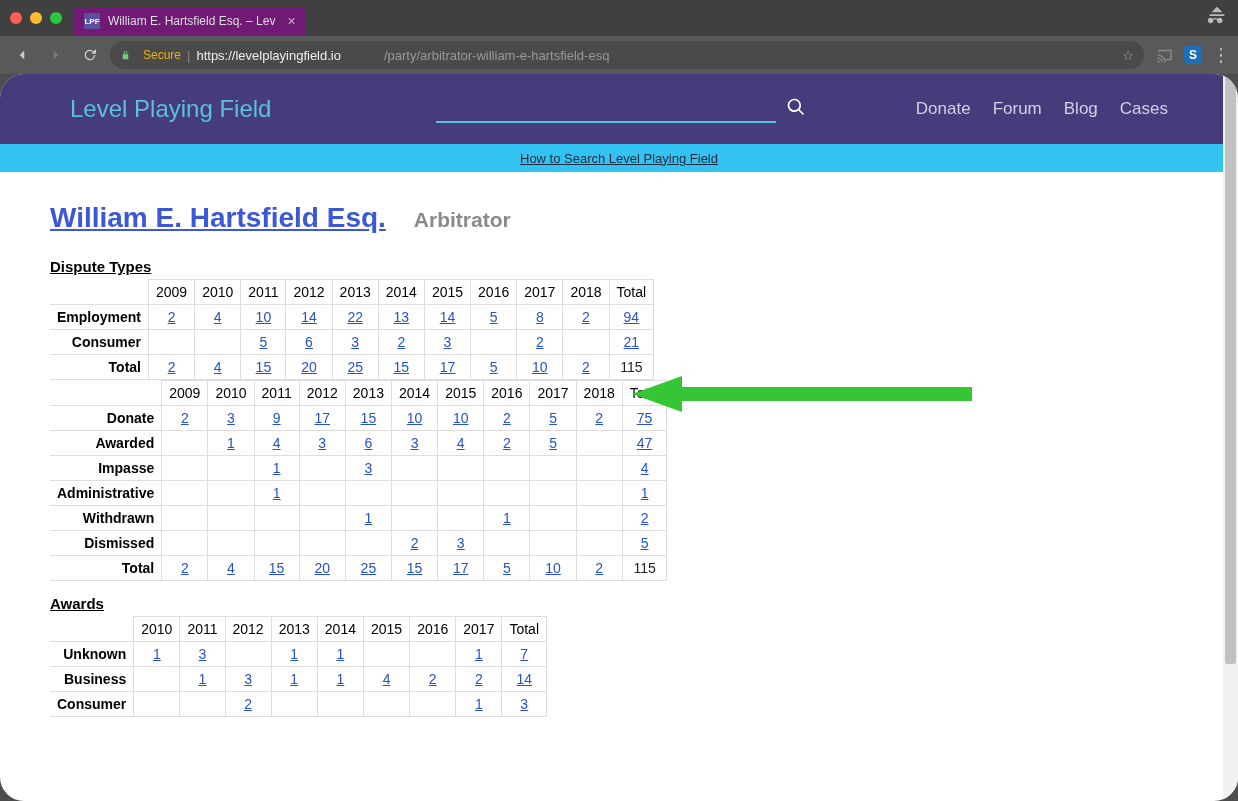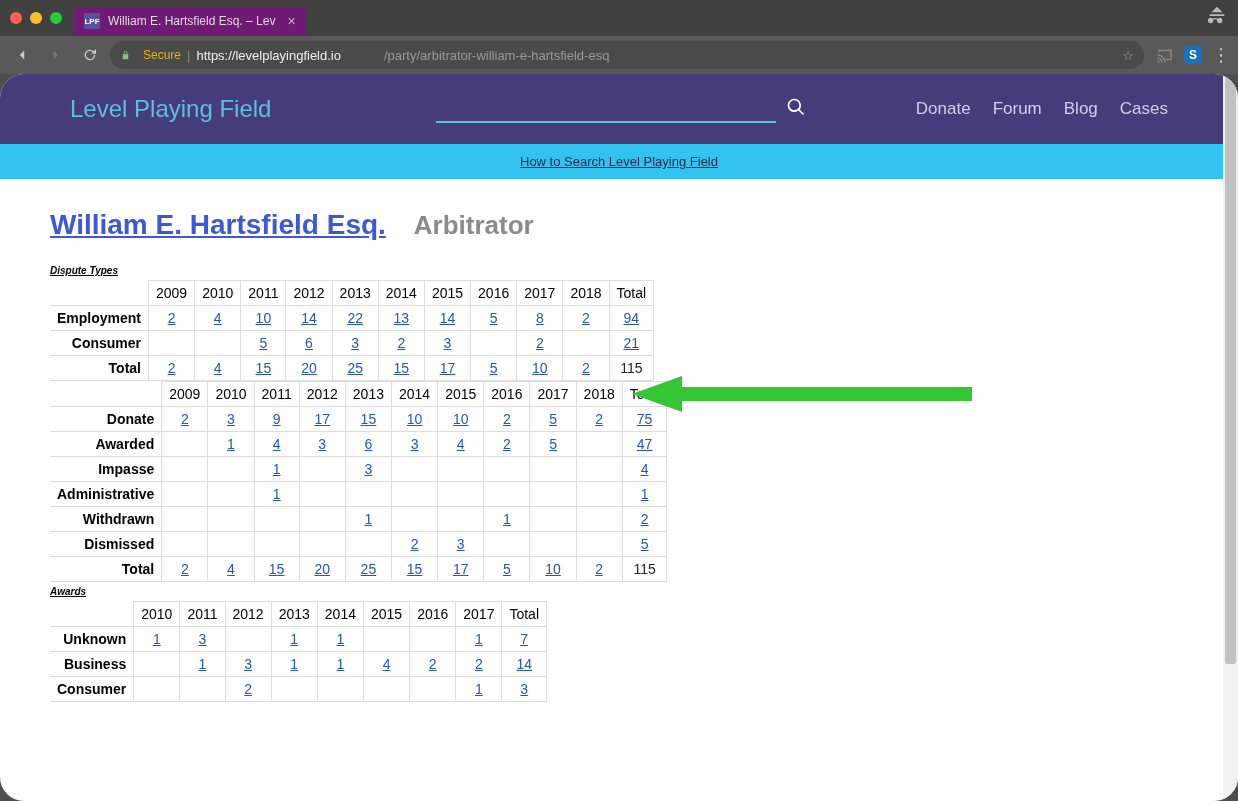--- a/index.html
+++ b/index.html
@@ -85,33 +85,33 @@
   .search-input {
     width:340px; background:transparent; border:none;
     border-bottom:2px solid #5bc0de; height:28px; color:#fff;
     outline:none;
   }
   .search-btn svg { fill:#fff; width:20px; height:20px; }
   .nav-links { margin-left:auto; display:flex; gap:22px; font-size:17px;}
   .nav-links a { color:#d3cfe6; text-decoration:none; }
 
   .help-banner {
-    background:#33c3f0; height:35px; display:flex; align-items:center; justify-content:center;
+    background:#33c3f0; height:28px; display:flex; align-items:center; justify-content:center;
   }
   .help-banner a { color:#1f2a44; font-size:13px; text-decoration:underline; }
 
   .content { padding: 30px 50px; }
   .page-title { display:flex; align-items:baseline; gap:28px; margin-bottom:24px;}
   .page-title h1 {
     color:#3c58d6; font-size:28px; text-decoration:underline; font-weight:700;
   }
-  .page-title .role { color:#8a8a8a; font-size:26px; font-weight:600;}
+  .page-title .role { color:#8a8a8a; font-size:21px; font-weight:600;}
 
   h3.section {
-    font-size:10px; text-decoration:underline; font-weight:700; margin:4px 0 4px;font-style:italic;
+    font-size:15px; text-decoration:underline; font-weight:700; margin:14px 0 4px;
   }
 
   table.data {
     border-collapse:collapse; font-size:14px;
   }
   table.data th, table.data td {
     border:1px solid #ddd; padding:4px 7px; text-align:center;
     min-width:40px;
   }
   table.data th:first-child, table.data td:first-child {

